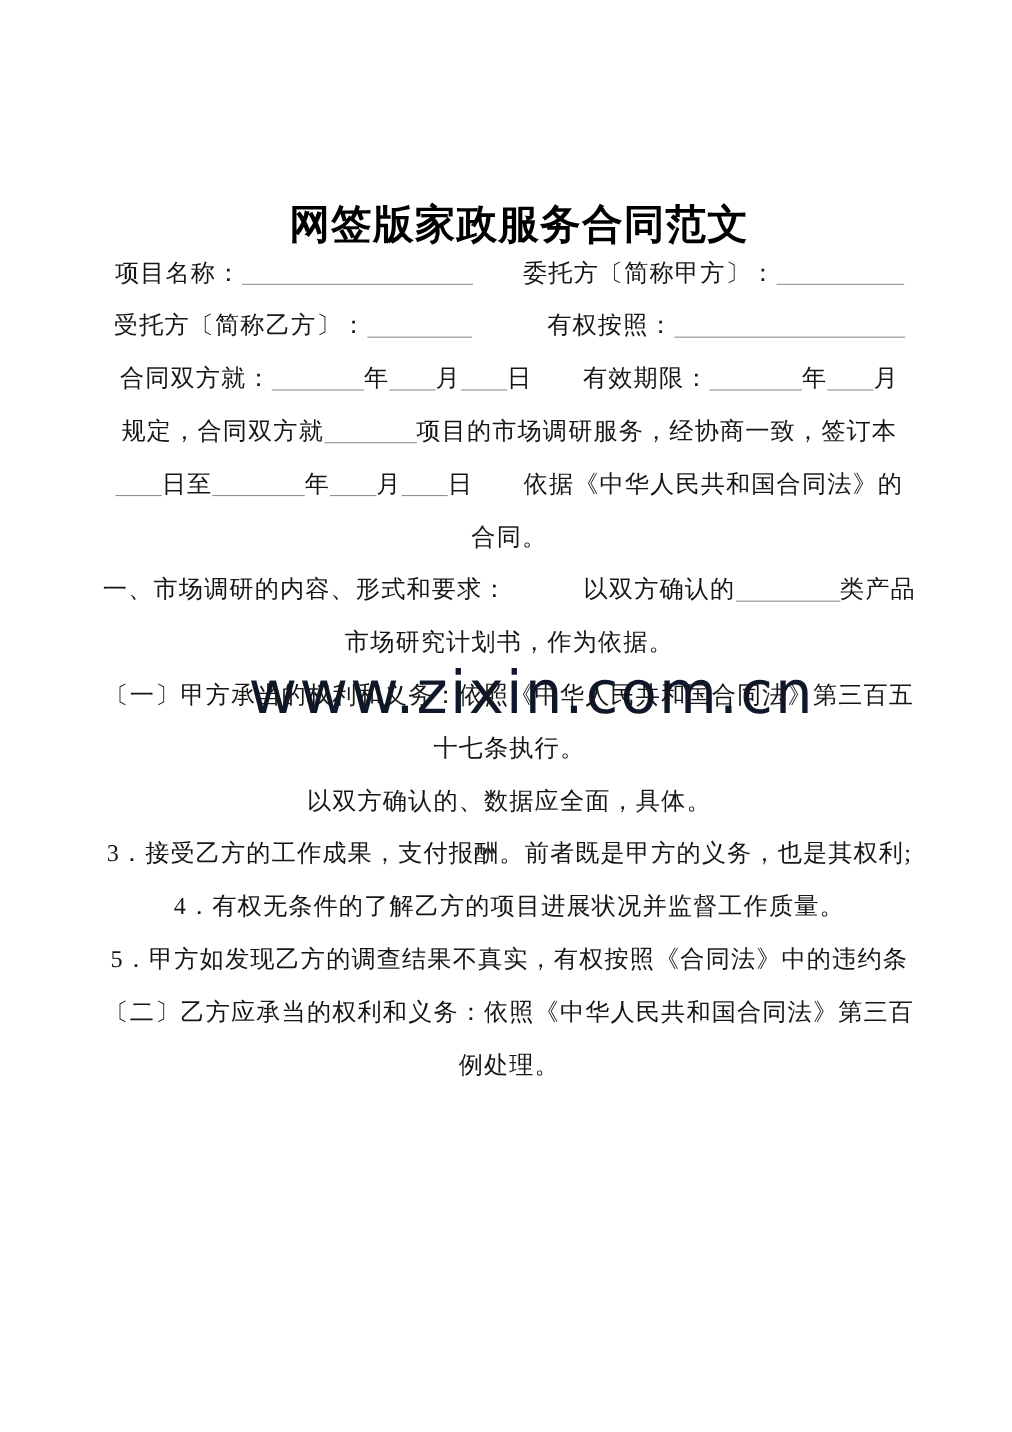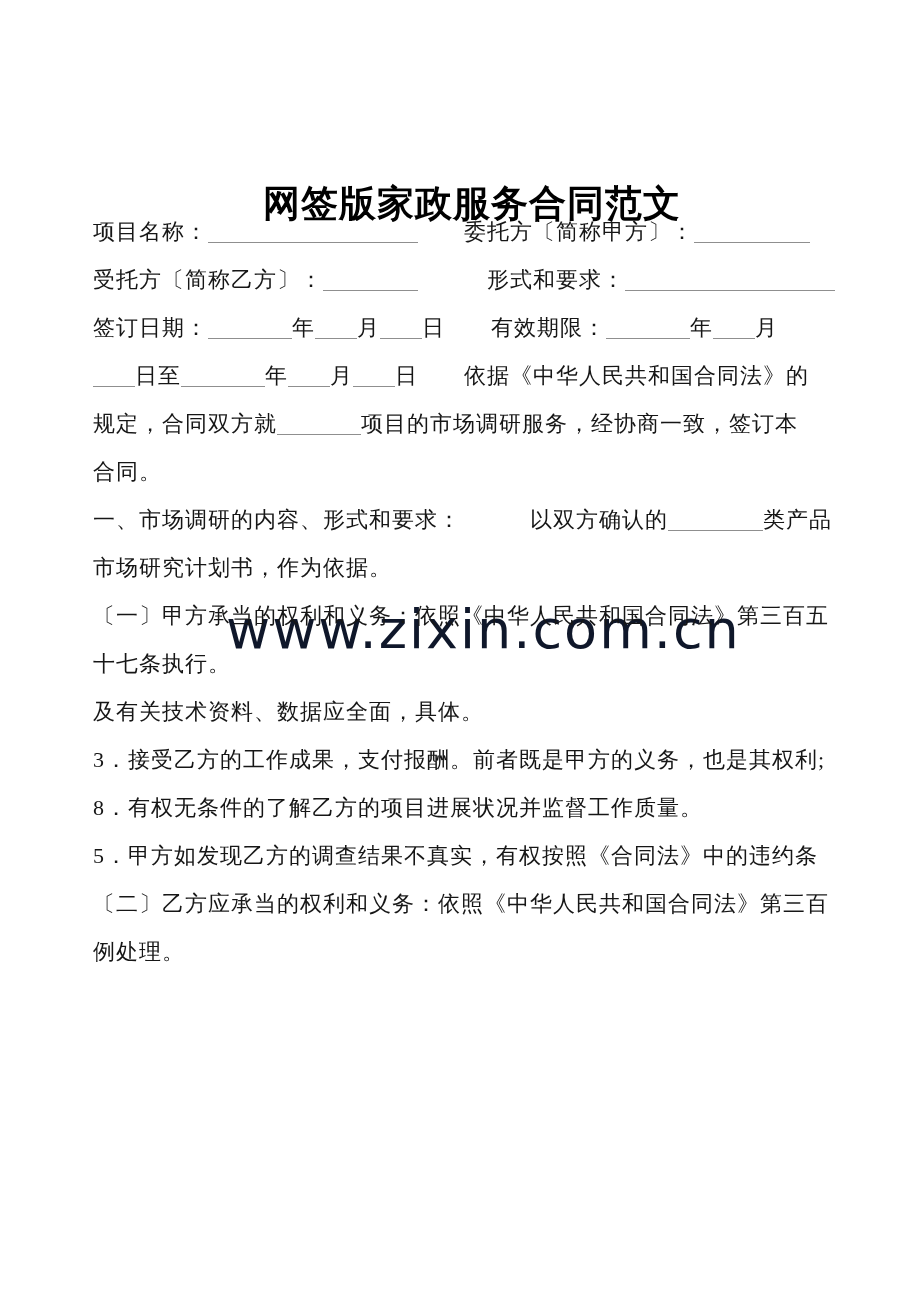--- a/index.html
+++ b/index.html
@@ -34,24 +34,25 @@
     z-index: 1;
     text-align: center;
     font-size: 37px;
     font-weight: bold;
     letter-spacing: 1px;
     color: #000000;
     padding-left: 12px;
   }
   .doc-body {
     position: absolute;
-    top: 208px;
+    top: 224px;
     left: 93px;
     width: 740px;
     z-index: 1;
+    text-align: center;
   }
   .doc-line {
     height: 48px;
     line-height: 48px;
     font-size: 22px;
     letter-spacing: 1px;
     white-space: pre;
     color: #161616;
   }
   .blank {
@@ -62,29 +63,29 @@
   }
 </style>
 </head>
 <body>
 
 <div class="page">
   <div class="watermark">www.zixin.com.cn</div>
   <h1 class="doc-title">网签版家政服务合同范文</h1>
   <div class="doc-body">
       <div class="doc-line"><span>项目名称：</span><span class="blank" style="width: 210px;"></span><span>　　委托方〔简称甲方〕：</span><span class="blank" style="width: 116px;"></span></div>
-      <div class="doc-line"><span>受托方〔简称乙方〕：</span><span class="blank" style="width: 95px;"></span><span>　　　形式和要求：</span><span class="blank" style="width: 210px;"></span></div>
-      <div class="doc-line"><span>签订日期：</span><span class="blank" style="width: 84px;"></span><span>年</span><span class="blank" style="width: 42px;"></span><span>月</span><span class="blank" style="width: 42px;"></span><span>日　　有效期限：</span><span class="blank" style="width: 84px;"></span><span>年</span><span class="blank" style="width: 42px;"></span><span>月</span></div>
+      <div class="doc-line"><span>受托方〔简称乙方〕：</span><span class="blank" style="width: 95px;"></span><span>　　　有权按照：</span><span class="blank" style="width: 210px;"></span></div>
+      <div class="doc-line"><span>合同双方就：</span><span class="blank" style="width: 84px;"></span><span>年</span><span class="blank" style="width: 42px;"></span><span>月</span><span class="blank" style="width: 42px;"></span><span>日　　有效期限：</span><span class="blank" style="width: 84px;"></span><span>年</span><span class="blank" style="width: 42px;"></span><span>月</span></div>
+      <div class="doc-line"><span>规定，合同双方就</span><span class="blank" style="width: 84px;"></span><span>项目的市场调研服务，经协商一致，签订本</span></div>
       <div class="doc-line"><span class="blank" style="width: 42px;"></span><span>日至</span><span class="blank" style="width: 84px;"></span><span>年</span><span class="blank" style="width: 42px;"></span><span>月</span><span class="blank" style="width: 42px;"></span><span>日　　依据《中华人民共和国合同法》的</span></div>
-      <div class="doc-line"><span>规定，合同双方就</span><span class="blank" style="width: 84px;"></span><span>项目的市场调研服务，经协商一致，签订本</span></div>
       <div class="doc-line"><span>合同。</span></div>
       <div class="doc-line"><span>一、市场调研的内容、形式和要求：　　　以双方确认的</span><span class="blank" style="width: 95px;"></span><span>类产品</span></div>
       <div class="doc-line"><span>市场研究计划书，作为依据。</span></div>
       <div class="doc-line"><span>〔一〕甲方承当的权利和义务：依照《中华人民共和国合同法》第三百五</span></div>
       <div class="doc-line"><span>十七条执行。</span></div>
-      <div class="doc-line"><span>及有关技术资料、数据应全面，具体。</span></div>
+      <div class="doc-line"><span>以双方确认的、数据应全面，具体。</span></div>
       <div class="doc-line"><span>3．接受乙方的工作成果，支付报酬。前者既是甲方的义务，也是其权利;</span></div>
-      <div class="doc-line"><span>8．有权无条件的了解乙方的项目进展状况并监督工作质量。</span></div>
+      <div class="doc-line"><span>4．有权无条件的了解乙方的项目进展状况并监督工作质量。</span></div>
       <div class="doc-line"><span>5．甲方如发现乙方的调查结果不真实，有权按照《合同法》中的违约条</span></div>
       <div class="doc-line"><span>〔二〕乙方应承当的权利和义务：依照《中华人民共和国合同法》第三百</span></div>
       <div class="doc-line"><span>例处理。</span></div>
     </div>
 </div>
 
 </body></html>

